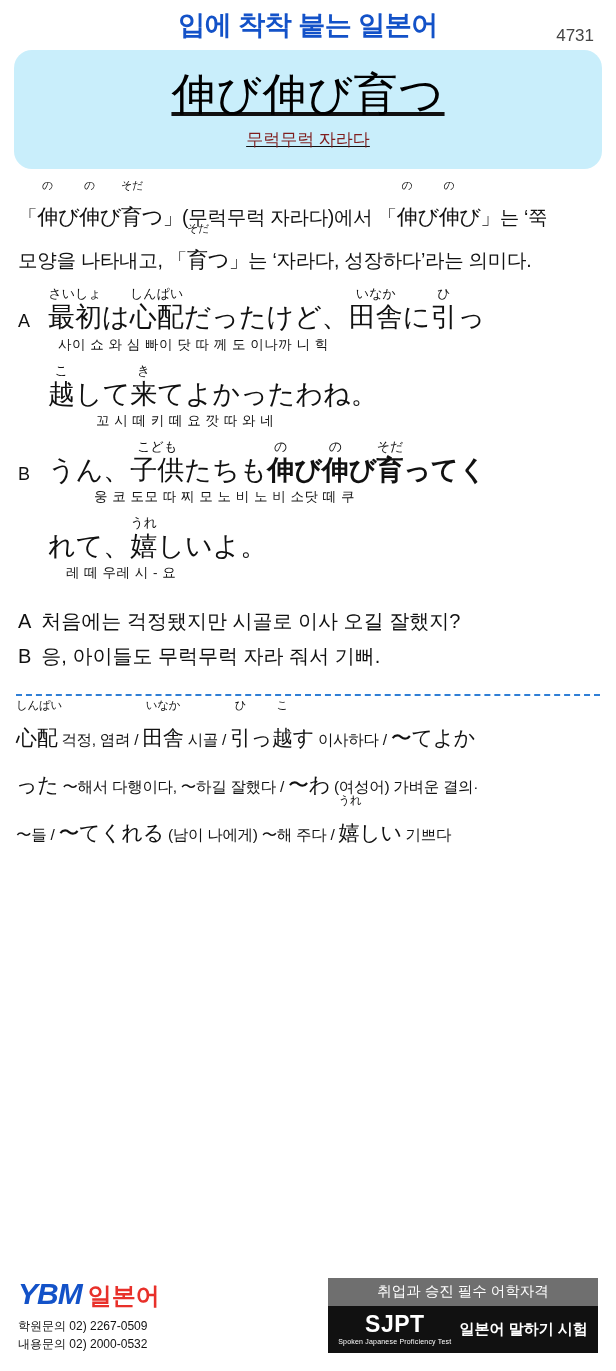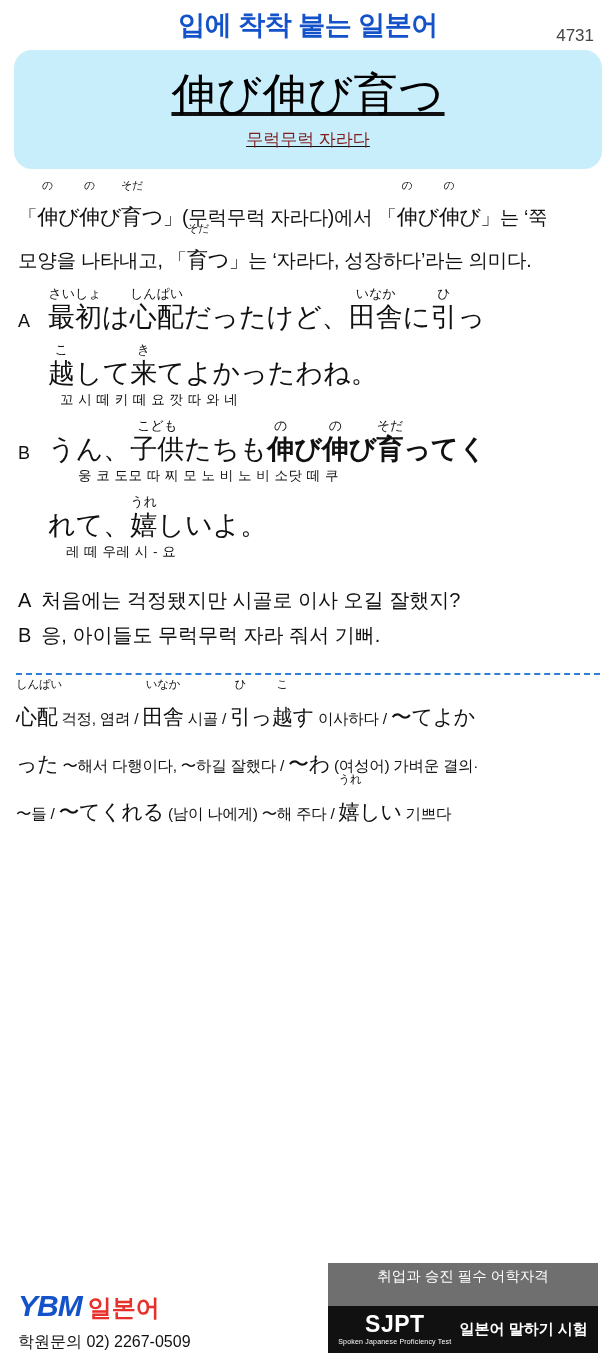--- a/index.html
+++ b/index.html
@@ -104,22 +104,22 @@
   .bold-jp { font-weight: bold; }
   .kana-row {
     margin-left: 30px;
     font-size: 13.5px;
     color: #111;
     margin-top: 3px;
     letter-spacing: 0.5px;
     white-space: nowrap;
   }
   .kana-row.indent1 { margin-left: 40px; }
-  .kana-row.indent2 { margin-left: 42px; }
-  .kana-row.indent3 { margin-left: 60px; }
+  .kana-row.indent2 { margin-left: 78px; }
+  .kana-row.indent3 { margin-left: 76px; }
   .kana-row.indent4 { margin-left: 48px; }
 
   
   .translation {
     margin: 22px 18px 0 18px;
     font-size: 20px;
     line-height: 1.75;
   }
   .translation .spk-inline { margin-right: 10px; }
 
@@ -163,31 +163,31 @@
     color: #1352c8;
     letter-spacing: -1px;
   }
   .brand-jp {
     font-size: 24px;
     font-weight: bold;
     color: #e8302a;
   }
   .contact {
     margin-top: 6px;
-    font-size: 16px;
+    font-size: 12px;
     line-height: 1.45;
     color: #111;
   }
   .sjpt-box { width: 270px; }
   .sjpt-top {
     background: #6f6f6f;
     color: #ffffff;
     font-size: 14.5px;
     text-align: center;
-    padding: 4px 0 20px;
+    padding: 4px 0 5px;
   }
   .sjpt-bottom {
     background: #111111;
     color: #ffffff;
     padding: 7px 8px 8px;
     display: flex;
     align-items: center;
     justify-content: center;
     gap: 8px;
   }
@@ -232,20 +232,21 @@
   </div>
 </div>
 
 <div class="dialogue">
 
   <div class="turn">
     <div class="spk">A</div>
     <div class="jp-line">
       <span class="rb"><span class="rt">さいしょ</span><span>最初</span></span><span>は</span><span class="rb"><span class="rt">しんぱい</span><span>心配</span></span><span>だったけど、</span><span class="rb"><span class="rt">いなか</span><span>田舎</span></span><span>に</span><span class="rb"><span class="rt">ひ</span><span>引</span></span><span>っ</span>
     </div>
+    <div class="kana-row indent1">사이 쇼  와 심 빠이   닷  따 께 도     이나까 니    힉</div>
 
     <div class="jp-line cont">
       <span class="rb"><span class="rt">こ</span><span>越</span></span><span>して</span><span class="rb"><span class="rt">き</span><span>来</span></span><span>てよかったわね。</span>
     </div>
     <div class="kana-row indent2">꼬 시 떼 키 떼 요   깟  따 와 네</div>
   </div>
 
   <div class="turn" style="margin-top:26px;">
     <div class="spk">B</div>
     <div class="jp-line">
@@ -284,20 +285,21 @@
 </div>
 
 <div class="footer">
   <div>
     <div class="brand-line">
       <span class="brand-ybm">YBM</span>
       <span class="brand-jp">일본어</span>
     </div>
     <div class="contact">
       <div>학원문의 02) 2267-0509</div>
+      <div>내용문의 02) 2000-0532</div>
     </div>
   </div>
 
   <div class="sjpt-box">
     <div class="sjpt-top">취업과 승진 필수 어학자격</div>
     <div class="sjpt-bottom">
       <span class="sjpt-logo">
         <span>SJPT</span>
         <span class="sjpt-sub">Spoken Japanese Proficiency Test</span>
       </span>

